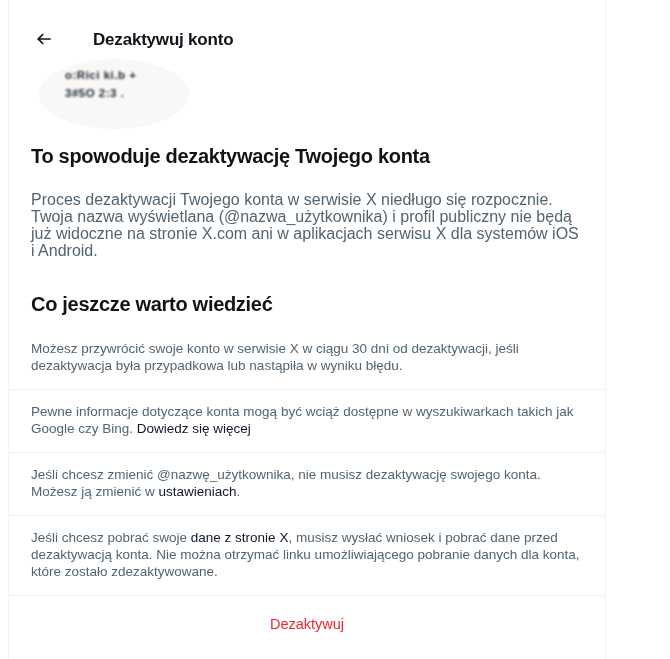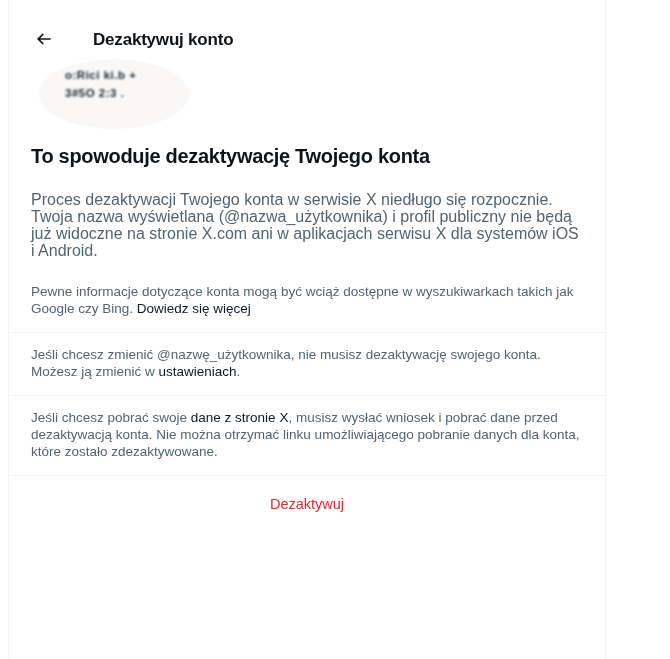--- a/index.html
+++ b/index.html
@@ -147,23 +147,27 @@
     <div class="avatar-blur"></div>
     <div class="redact-lines">
       <span class="redact">o:Rici ki.b +</span>
       <span class="redact">3#5O 2:3 .</span>
     </div>
   </div>
 
   <h2 class="section-h">To spowoduje dezaktywację Twojego konta</h2>
   <p class="lead">Proces dezaktywacji Twojego konta w serwisie X niedługo się rozpocznie. Twoja nazwa wyświetlana (@nazwa_użytkownika) i profil publiczny nie będą już widoczne na stronie X.com ani w aplikacjach serwisu X dla systemów iOS i Android.</p>
 
+  <h2 class="section-h second">Co jeszcze warto wiedzieć</h2>
 
   <div class="rows">
 
+    <div class="row">
+      <span>Możesz przywrócić swoje konto w serwisie X w ciągu 30 dni od dezaktywacji, jeśli dezaktywacja była przypadkowa lub nastąpiła w wyniku błędu.</span>
+    </div>
 
     <div class="row">
       <span>Pewne informacje dotyczące konta mogą być wciąż dostępne w wyszukiwarkach takich jak Google czy Bing. </span><span class="link">Dowiedz się więcej</span><span></span>
     </div>
 
     <div class="row">
       <span>Jeśli chcesz zmienić @nazwę_użytkownika, nie musisz dezaktywację swojego konta. Możesz ją zmienić w </span><span class="link">ustawieniach</span><span>.</span>
     </div>
 
 

